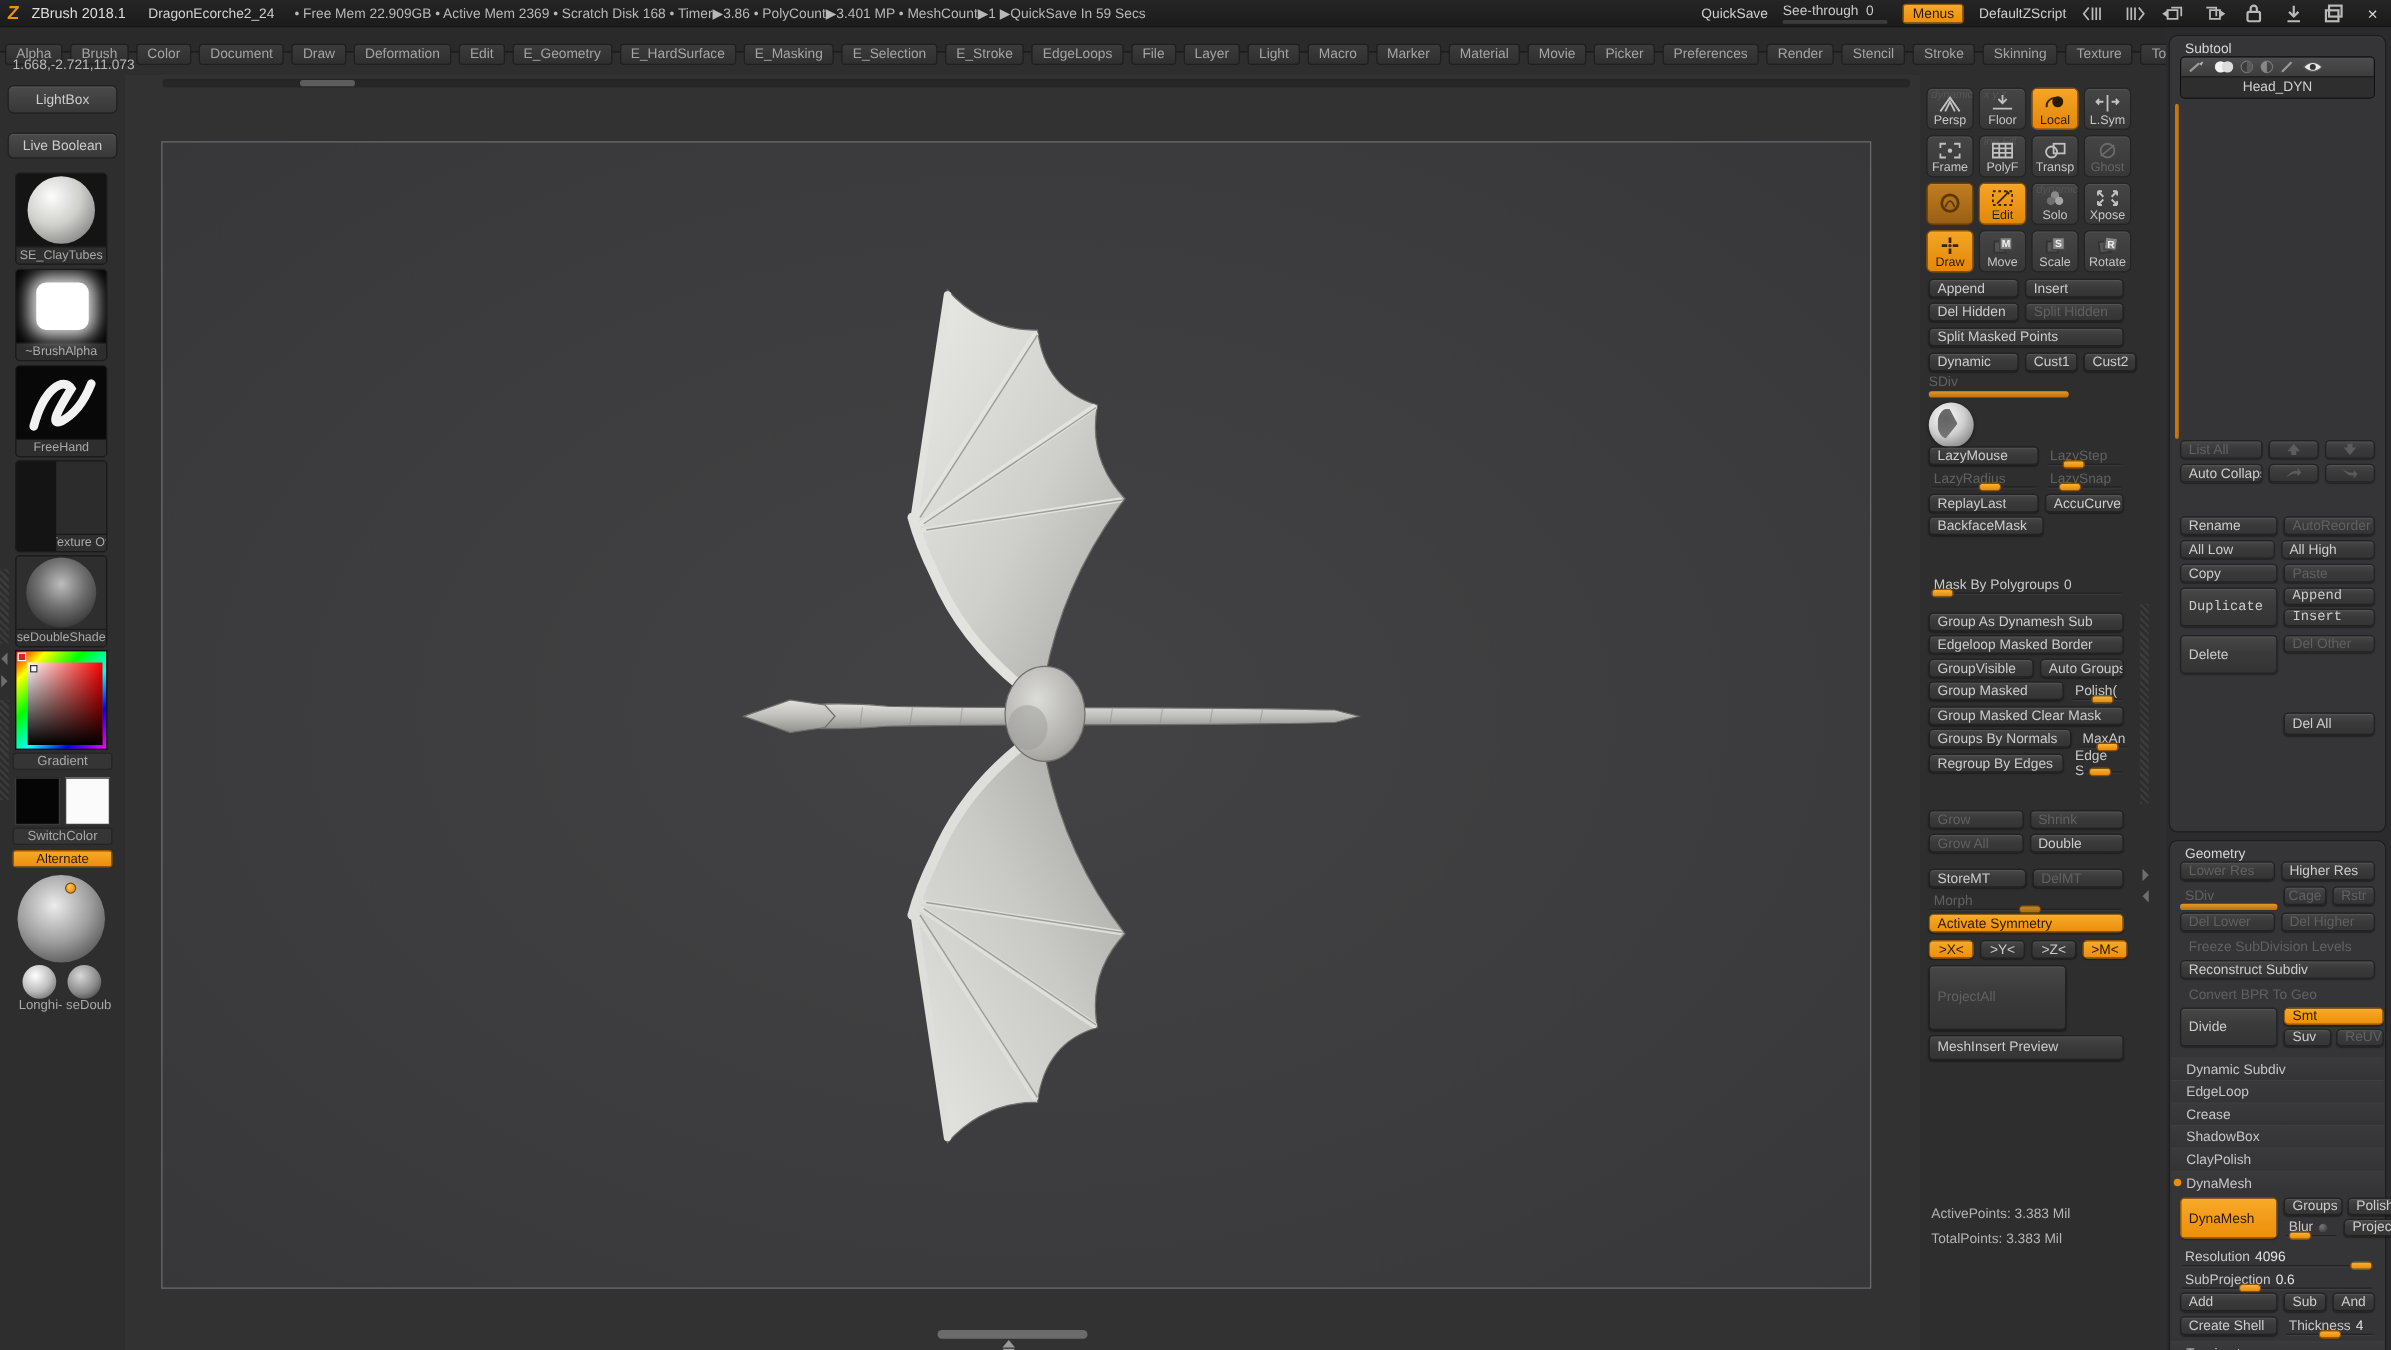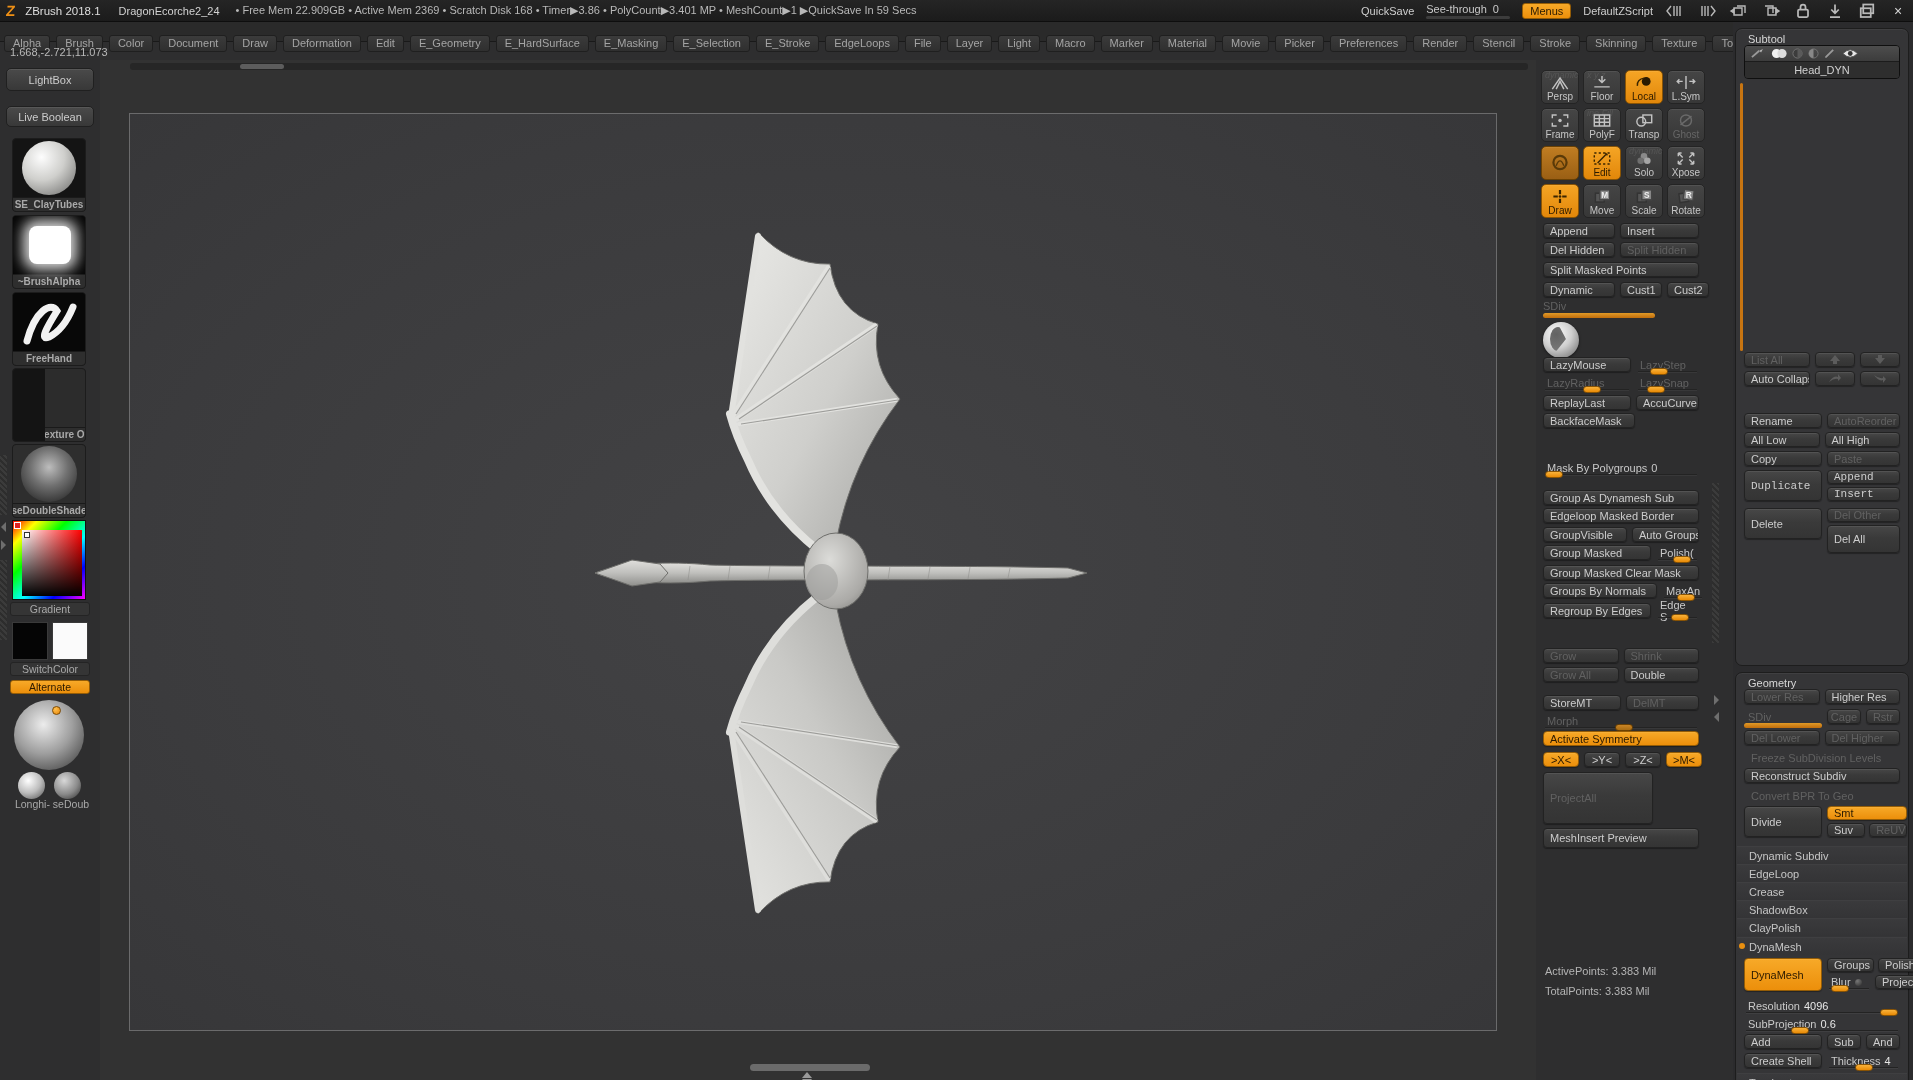--- a/index.html
+++ b/index.html
@@ -51,21 +51,21 @@
   .kn.dim{background:linear-gradient(#c98526,#a96c12);border-color:#6b4103;}
   .radio{width:7px;height:7px;border-radius:50%;background:radial-gradient(circle at 35% 30%,#777,#2c2c2c);display:inline-block;}
   .orbar{position:absolute;height:5px;border-radius:3px;background:linear-gradient(#e09a28,#c06d0c);}
   
   .left-tray{position:absolute;left:4px;top:64px;width:96px;height:1012px;}
   .lt-btn{position:absolute;left:2px;width:88px;height:23px;border-radius:5px;display:flex;align-items:center;justify-content:center;
           background:linear-gradient(#4a4a4a,#383838);border:1px solid #202020;color:#cccccc;box-shadow:inset 0 1px 0 rgba(255,255,255,.08);}
   .tile{position:absolute;left:8px;width:74px;border:1px solid #1c1c1c;border-radius:4px;overflow:hidden;background:#141414;}
   .tile .thumb{height:58px;position:relative;}
   .tile .tlabel{height:14px;background:#2e2e2e;color:#a9a9a9;font-size:10px;display:flex;align-items:center;justify-content:center;
-                border-top:1px solid #1a1a1a;white-space:nowrap;overflow:hidden;font-weight:bold;}
+                border-top:1px solid #1a1a1a;white-space:nowrap;overflow:hidden;}
   .lt-label{position:absolute;left:6px;width:80px;height:14px;background:#353535;border:1px solid #242424;border-radius:3px;
             color:#a9a9a9;font-size:10.5px;display:flex;align-items:center;justify-content:center;}
   .swatch{position:absolute;width:36px;height:38px;border:1px solid #3a3a3a;}
   .sphere{border-radius:50%;position:absolute;}
   .edge-strip{position:absolute;width:7px;background:repeating-linear-gradient(45deg,#3b3b3b 0 2px,#2d2d2d 2px 4px);}
   .tri{width:0;height:0;position:absolute;}
   
   .canvas-area{position:absolute;left:100px;top:60px;width:1436px;height:1020px;background:#323232;}
   .doc{position:absolute;left:29px;top:53px;width:1368px;height:918px;border:1px solid rgba(150,150,150,.55);
        background:radial-gradient(ellipse at 50% 50%,#434345 0%,#3b3b3d 70%,#373739 100%);}
@@ -703,21 +703,21 @@
         <div class="btn tall" style="flex:0 0 78px;">Duplicate</div>
         <div class="stack">
             <div class="btn" style="height:14px;">Append</div>
             <div class="btn" style="height:14px;">Insert</div>
           </div>
         </div>
       <div class="sr" style="top:479px;">
         <div class="btn tall" style="flex:0 0 78px;">Delete</div>
         <div class="stack">
             <div class="btn dis" style="height:14px;">Del Other</div>
-            <div class="btn" style="height:28px;">Del All</div>
+            <div class="btn" style="height:18px;margin-top:45px;">Del All</div>
           </div>
         </div>
 
     </div>
 
     <div class="section" style="top:650px;height:430px;">
       <div class="sec-hd">Geometry</div>
       <div class="sr" style="top:16px;">
           <div class="btn grow dis">Lower Res</div>
           <div class="btn grow">Higher Res</div>

